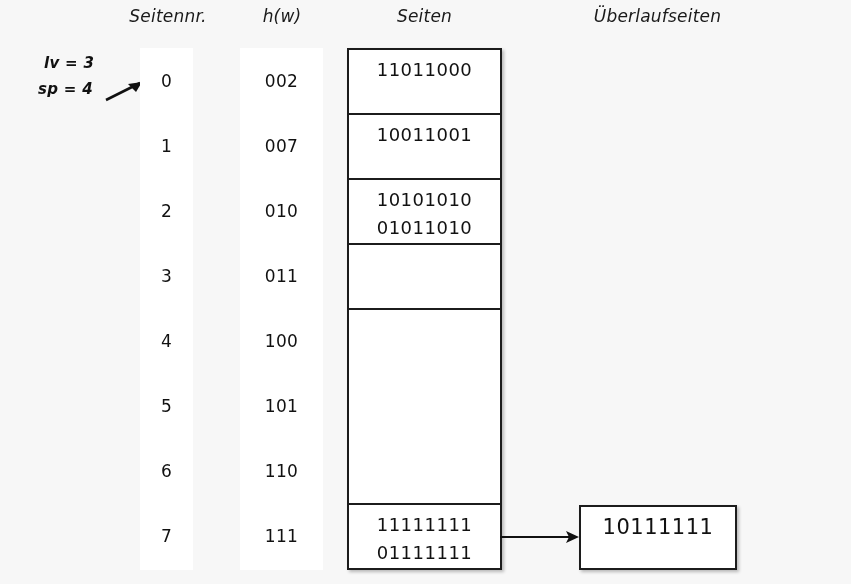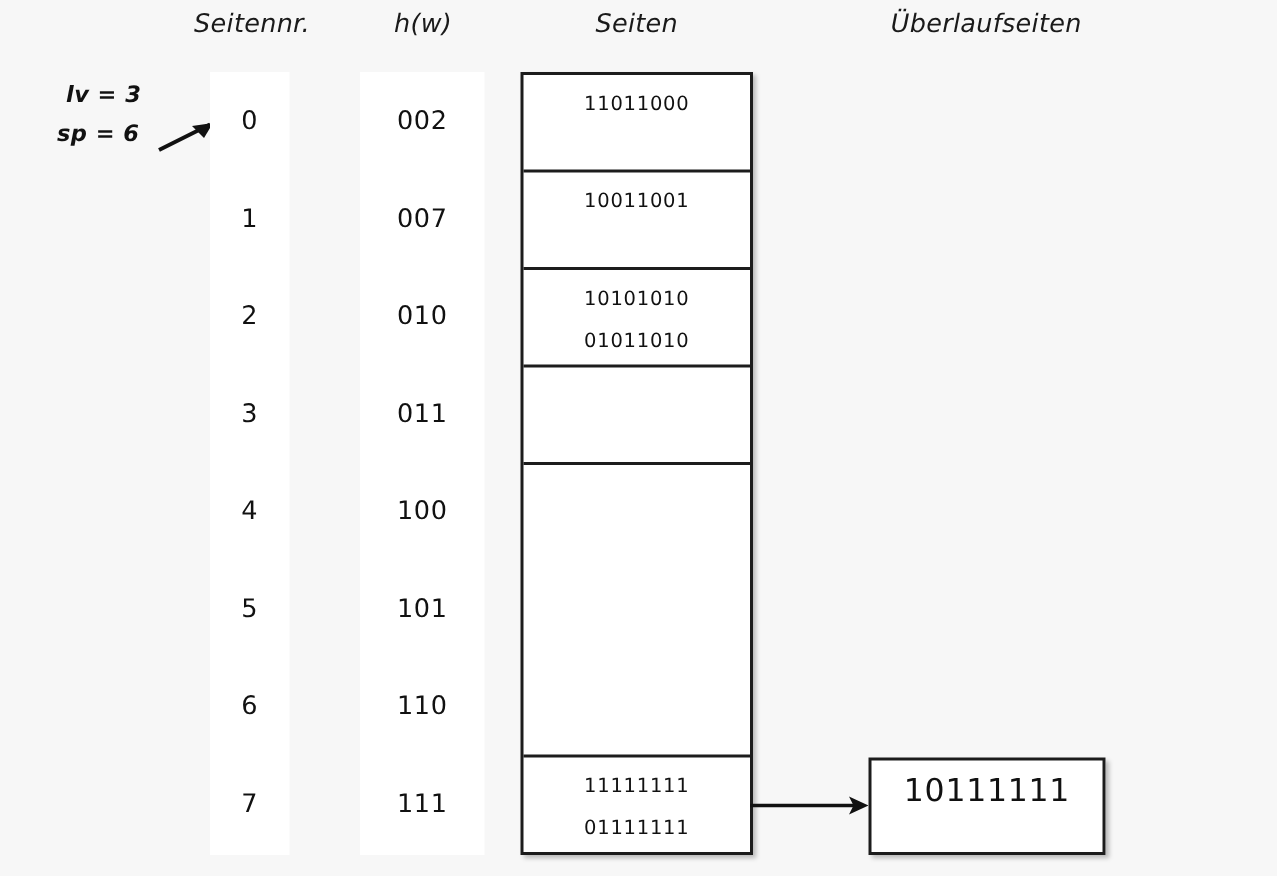--- a/index.html
+++ b/index.html
@@ -97,21 +97,21 @@
     height: 65px;
     box-sizing: border-box;
     border-bottom: 2.5px solid #1c1c1c;
     display: flex;
     flex-direction: column;
     align-items: center;
     padding-top: 6px;
   }
   .page-row:last-child { border-bottom: none; }
   .page-row .line {
-    font-size: 13px;
+    font-size: 18px;
     color: #111;
     line-height: 28px;
     letter-spacing: 0.5px;
   }
 
   
   #overflow-box {
     position: absolute;
     left: 579px;
     top: 505px;
@@ -144,21 +144,21 @@
 <body>
 
 <div class="stage">
 
   <div class="col-header" id="hdr-hw">h(w)</div>
   <div class="col-header" id="hdr-seitennr">Seitennr.</div>
   <div class="col-header" id="hdr-seiten">Seiten</div>
   <div class="col-header" id="hdr-ueber">Überlaufseiten</div>
 
   <div class="annot" id="annot-lv">lv = 3</div>
-  <div class="annot" id="annot-sp">sp = 6</div>
+  <div class="annot" id="annot-sp">sp = 4</div>
   <svg id="annot-arrow" viewBox="0 0 46 30" xmlns="http://www.w3.org/2000/svg">
     <path d="M2 24 L36 7" stroke="#111" stroke-width="2.6" fill="none"></path>
     <path d="M38 6 L24 8 L32 16 Z" fill="#111"></path>
   </svg>
 
   <div class="strip" id="strip-seitennr"></div>
   <div class="strip" id="strip-hw"></div>
 
   <div class="rowcell col-num" style="top:48px">0</div>
   <div class="rowcell col-num" style="top:113px">1</div>

